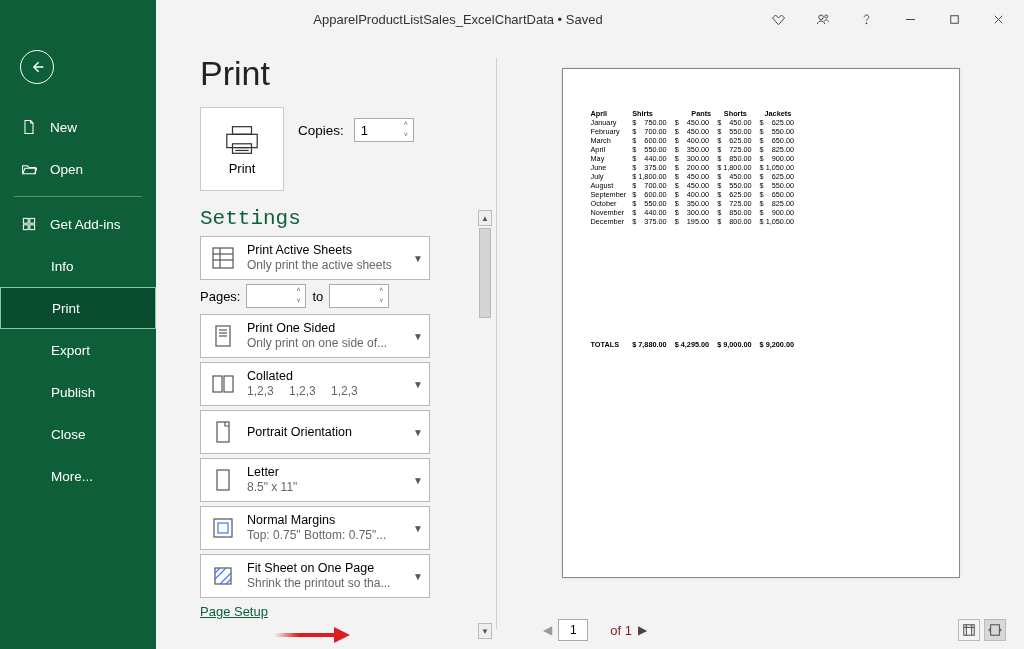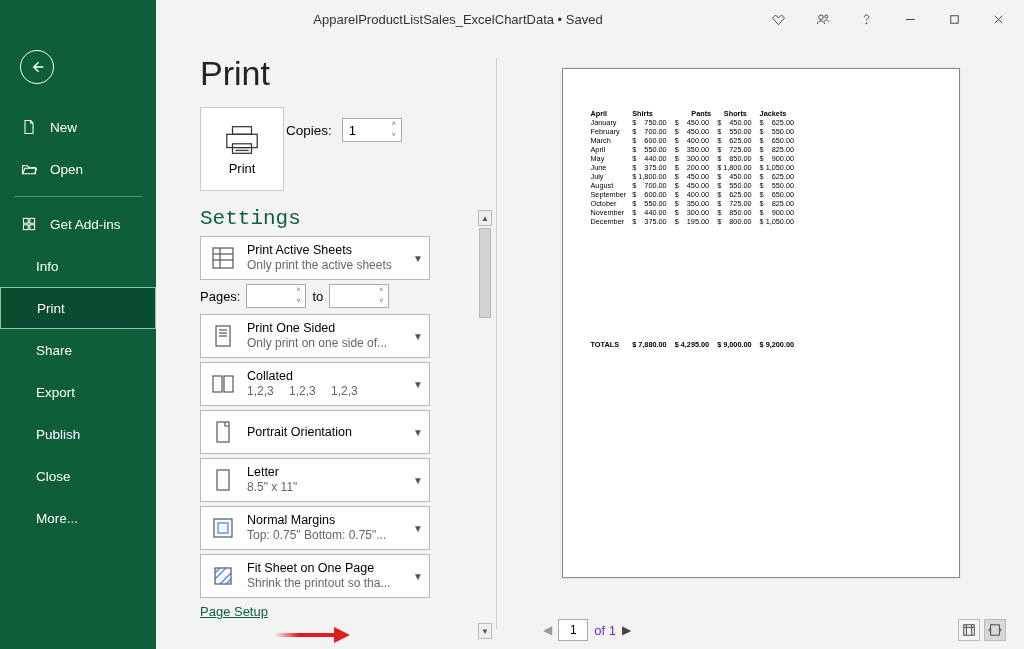--- a/index.html
+++ b/index.html
@@ -13,34 +13,34 @@
   .titlebar svg { width: 15px; height: 15px; stroke: #444; fill: none; stroke-width: 1.3; }
 
   
   .sidebar { position: absolute; top: 0; left: 0; width: 156px; height: 649px; background: #0e5e3a; color: #fff; padding-top: 50px; }
   .back { width: 34px; height: 34px; border: 1.5px solid #fff; border-radius: 50%; margin-left: 20px; display: flex; align-items: center; justify-content: center; margin-bottom: 22px; }
   .back svg { width: 16px; height: 16px; stroke: #fff; fill: none; stroke-width: 1.8; }
   .navitem { display: flex; align-items: center; height: 42px; padding-left: 20px; font-size: 13.5px; cursor: pointer; }
   .navitem .ic { width: 18px; height: 18px; margin-right: 12px; display: flex; align-items: center; justify-content: center; }
   .navitem .ic svg { width: 16px; height: 16px; stroke: #fff; fill: none; stroke-width: 1.3; }
   .navdiv { height: 1px; background: rgba(255,255,255,0.3); margin: 6px 14px 6px 14px; }
-  .navitem.sub { padding-left: 36px; }
+  .navitem.sub { padding-left: 51px; }
   .navitem.active { background: #0a4c2f; border: 1px solid #87c8a9; }
 
   
   .content { position: absolute; left: 156px; top: 38px; right: 0; bottom: 0; background: #f3f3f3; display: flex; }
 
   .col1 { width: 340px; padding: 16px 0 0 44px; position: relative; }
   h1.print { font-size: 34px; font-weight: 300; color: #222; margin-bottom: 14px; }
 
   .printbtn { width: 84px; height: 84px; background: #fff; border: 1px solid #c9c9c9; display: flex; flex-direction: column; align-items: center; justify-content: center; margin-bottom: 16px; }
   .printbtn svg { width: 38px; height: 34px; stroke: #333; fill: none; stroke-width: 1.3; }
   .printbtn span { font-size: 13px; margin-top: 4px; }
 
-  .copies { position: absolute; top: 80px; left: 130px; display: flex; align-items: center; gap: 10px; font-size: 13.5px; }
+  .copies { position: absolute; top: 80px; left: 142px; display: flex; align-items: center; gap: 10px; font-size: 13.5px; }
   .numbox { width: 60px; height: 24px; border: 1px solid #aaa; background: #fff; display: flex; align-items: center; padding: 0 6px; font-size: 13px; position: relative; }
   .numbox::after { content: ""; position: absolute; right: 4px; top: 3px; width: 8px; height: 16px; background: linear-gradient(#444 0 1px, transparent 1px 7px, #444 7px 8px, transparent 8px); opacity: 0; }
   .spinner { position: absolute; right: 0; top: 0; bottom: 0; width: 14px; display: flex; flex-direction: column; }
   .spinner div { flex: 1; font-size: 7px; line-height: 10px; text-align: center; color: #666; }
 
   h2.settings { font-size: 21px; font-weight: 400; color: #0e5e3a; margin: 4px 0 6px; font-family: Liberation Mono, monospace; }
 
   .settingbox { width: 230px; height: 44px; background: #fff; border: 1px solid #b8b8b8; margin-bottom: 4px; display: flex; align-items: center; padding: 0 6px 0 8px; position: relative; }
   .settingbox .sicon { width: 28px; height: 28px; margin-right: 10px; display: flex; align-items: center; justify-content: center; }
   .settingbox .sicon svg { width: 26px; height: 26px; stroke: #555; fill: none; stroke-width: 1.2; }
@@ -73,21 +73,21 @@
   .ptable td { padding-right: 6px; white-space: nowrap; }
   .ptable td.dsign { text-align: right; padding-right: 2px; }
   .ptable td.num { text-align: right; padding-right: 8px; }
   .ptable tr.tot td { font-weight: 700; padding-top: 4px; }
   .totgap { height: 110px; }
 
   .pager { position: absolute; bottom: 0; left: 0; right: 0; height: 38px; display: flex; align-items: center; padding: 0 18px 0 40px; }
   .pager .nav { font-size: 12px; color: #999; padding: 0 6px; }
   .pager .nav.active { color: #444; }
   .pager .pgbox { width: 30px; height: 22px; border: 1px solid #aaa; background: #fff; text-align: center; font-size: 12px; line-height: 20px; }
-  .pager .of { font-size: 13px; margin-left: 6px; color: #6d28d9; }
+  .pager .of { font-size: 13px; margin-left: 22px; color: #7f1d1d; }
   .pager .spacer { flex: 1; }
   .pager .zbtn { width: 22px; height: 22px; border: 1px solid #bbb; margin-left: 4px; display: flex; align-items: center; justify-content: center; }
   .pager .zbtn svg { width: 14px; height: 14px; stroke: #555; fill: none; stroke-width: 1.2; }
   .pager .zbtn.active { background: #d8d8d8; }
 </style>
 </head>
 <body>
 
 <div class="titlebar">
   <div class="doc">ApparelProductListSales_ExcelChartData • Saved</div>
@@ -164,23 +164,20 @@
           <rect x="11" y="11" width="6" height="6"></rect>
         </svg>
       </span>
       <span>Get Add-ins</span>
     </div>
   <div class="navitem sub">
       <span>Info</span>
     </div>
   <div class="navitem sub active">
       <span>Print</span>
-    </div>
-  <div class="navitem sub">
-      <span>Share</span>
     </div>
   <div class="navitem sub">
       <span>Export</span>
     </div>
   <div class="navitem sub">
       <span>Publish</span>
     </div>
   <div class="navitem sub">
       <span>Close</span>
     </div>
@@ -353,21 +350,21 @@
 
   <div class="previewpane">
     <div class="page">
       <table class="ptable" id="ptable">
           <tbody>
             <tr>
               <th>April</th>
               <th colspan="2" style="text-align:left">Shirts</th>
               <th colspan="2" style="text-align:right">Pants</th>
               <th colspan="2" style="text-align:center">Shorts</th>
-              <th colspan="2" style="text-align:left">Jackets</th>
+              <th colspan="2" style="text-align:center">Jackets</th>
             </tr>
             <tr>
               <td>January</td>
               <td class="dsign">$</td>
               <td class="num">750.00</td>
               <td class="dsign">$</td>
               <td class="num">450.00</td>
               <td class="dsign">$</td>
               <td class="num">450.00</td>
               <td class="dsign">$</td>

